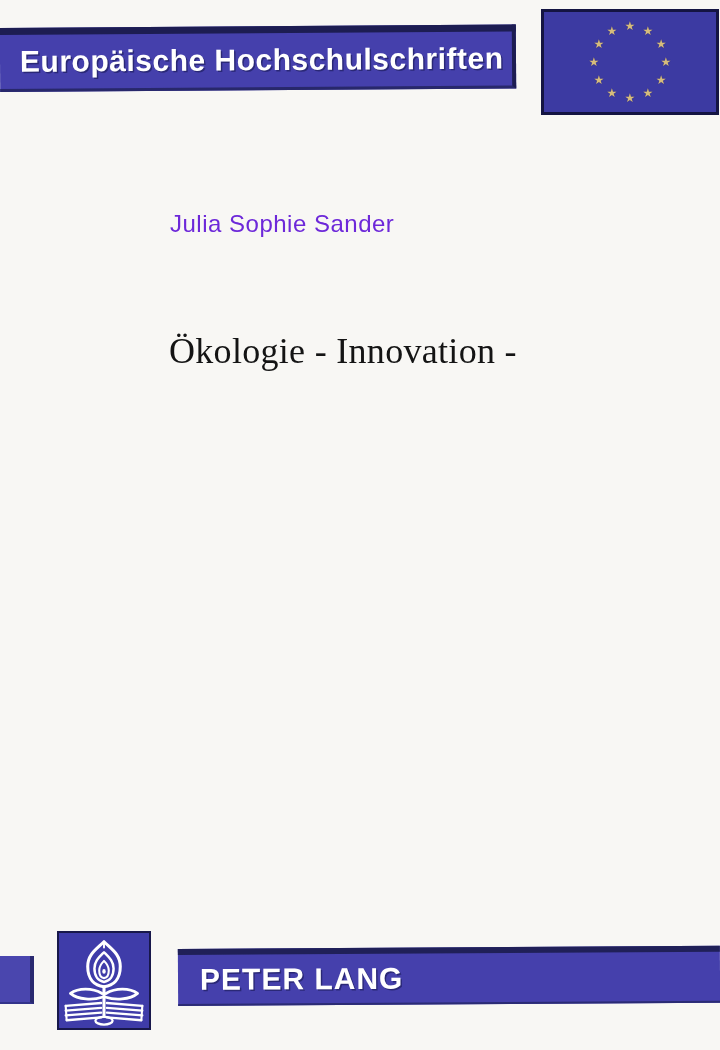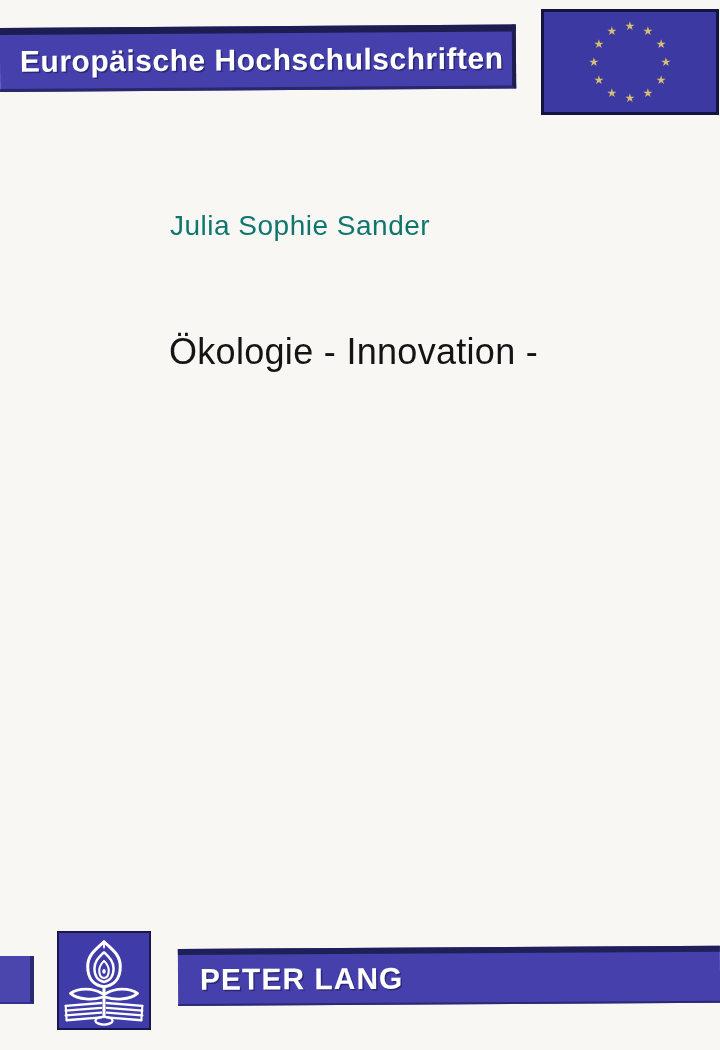--- a/index.html
+++ b/index.html
@@ -56,31 +56,32 @@
     font-size: 12px;
     line-height: 1;
     transform: translate(-50%, -50%);
     text-shadow: 0 0 1px rgba(60,45,10,0.4);
   }
 
   
   .author {
     position: absolute;
     left: 170px; top: 210px;
-    font-size: 28px;
-    color: #0f766e;
+    font-size: 24px;
+    color: #6d28d9;
     letter-spacing: 0.5px;
   }
   .book-title {
     position: absolute;
     left: 169px; top: 330px;
     font-size: 36px;
     line-height: 43px;
     color: #141414;
     letter-spacing: 0.3px;
+    font-family: Liberation Serif, serif;
   }
 
   
   .spine-chip {
     position: absolute;
     left: 0; top: 956px;
     width: 30px; height: 46px;
     background: #4a46ae;
     border-right: 4px solid #2a2a70;
     border-bottom: 2px solid #33338a;

